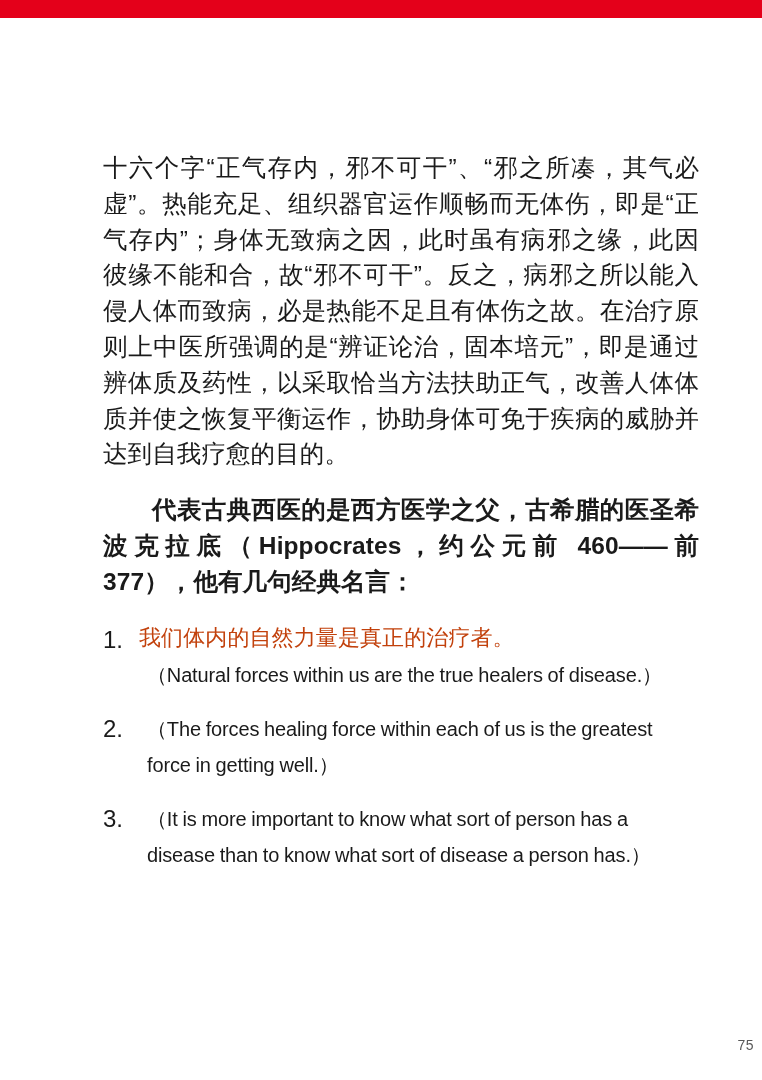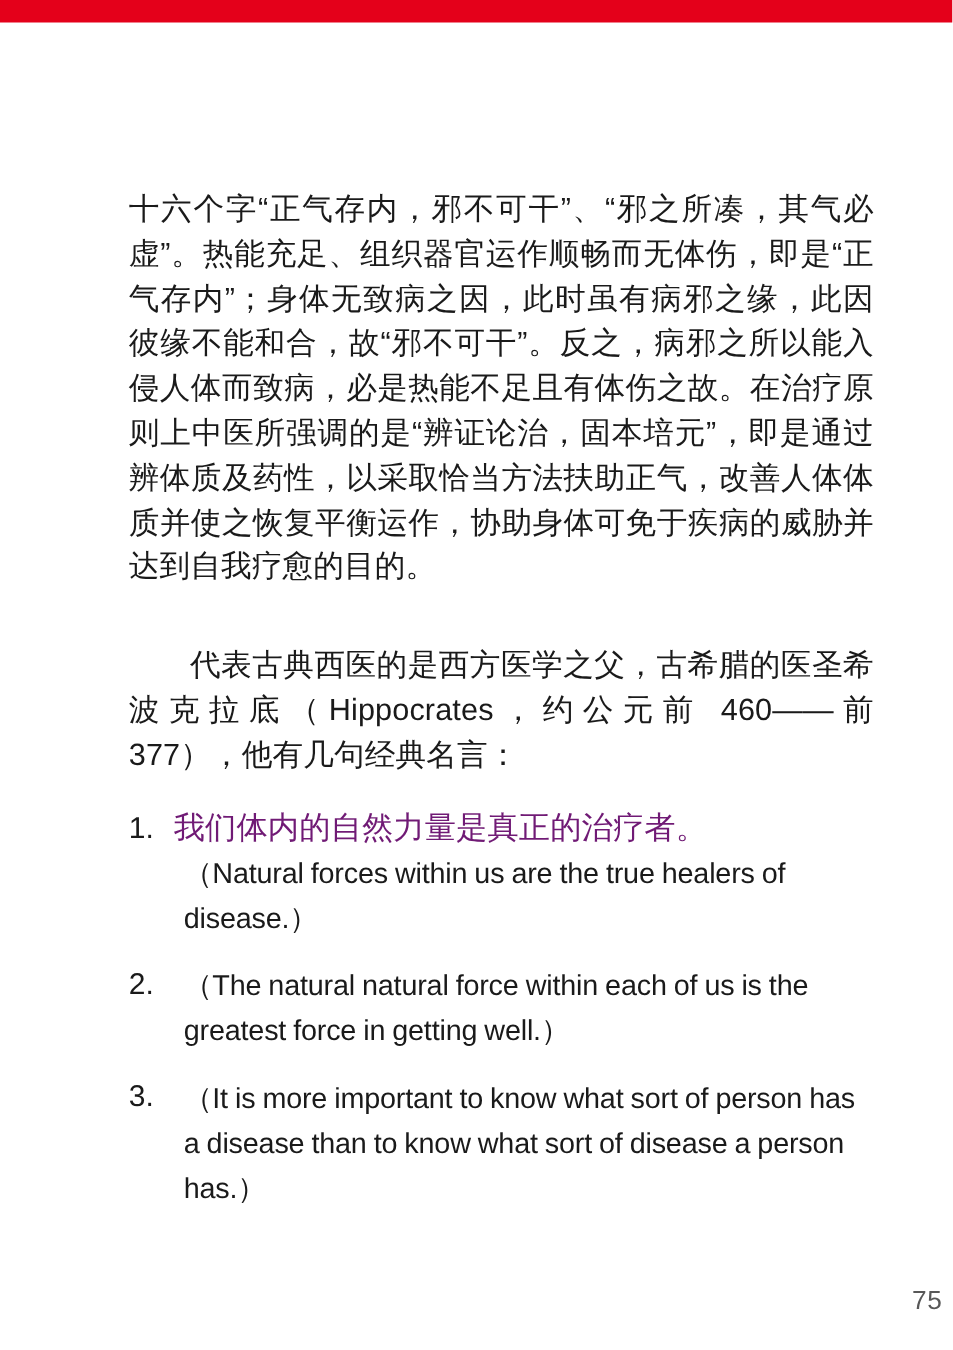--- a/index.html
+++ b/index.html
@@ -51,21 +51,22 @@
     text-justify: inter-ideograph;
     letter-spacing: 0.1px;
     font-weight: 400;
   }
 
   .para.indent {
     text-indent: 2em;
   }
 
   .gap-para {
-    margin-top: 43px;
+    margin-top: 20px;
+    font-weight: bold;
   }
 
   
   #quote-list {
     margin: 22px 0 0 0;
     padding: 0;
     list-style: none;
   }
 
   #quote-list .item {
@@ -77,41 +78,42 @@
   #quote-list .marker {
     position: absolute;
     left: 0;
     top: 0;
     font-size: 24px;
     line-height: 35.5px;
     color: #1a1a1a;
   }
 
   .cn-line {
-    font-size: 25px;
+    font-size: 22px;
     line-height: 35.5px;
-    color: #701a75;
+    color: #c2410c;
     letter-spacing: 0.1px;
+    font-family: Liberation Mono, monospace;
   }
 
   .en-line {
-    font-size: 23px;
+    font-size: 20px;
     line-height: 36px;
     color: #1a1a1a;
     padding-left: 8px;
     letter-spacing: -0.15px;
     word-spacing: -0.6px;
   }
 
   
   #page-number {
     position: absolute;
     right: 24px;
     bottom: 27px;
-    font-size: 21px;
+    font-size: 14px;
     color: #585858;
     letter-spacing: 0.5px;
   }
 </style>
 </head>
 <body>
 
 <div id="top-band"></div>
 
 <div id="page">
@@ -125,21 +127,21 @@
     <ul id="quote-list">
 
       <li class="item">
         <span class="marker">1.</span>
         <div class="cn-line">我们体内的自然力量是真正的治疗者。</div>
         <div class="en-line">（Natural forces within us are the true healers of disease.）</div>
       </li>
 
       <li class="item">
         <span class="marker">2.</span>
-        <div class="en-line">（The natural natural force within each of us is the greatest force in getting well.）</div>
+        <div class="en-line">（The forces healing force within each of us is the greatest force in getting well.）</div>
       </li>
 
       <li class="item">
         <span class="marker">3.</span>
         <div class="en-line">（It is more important to know what sort of person has a disease than to know what sort of disease a person has.）</div>
       </li>
 
     </ul>
 
   </div>

